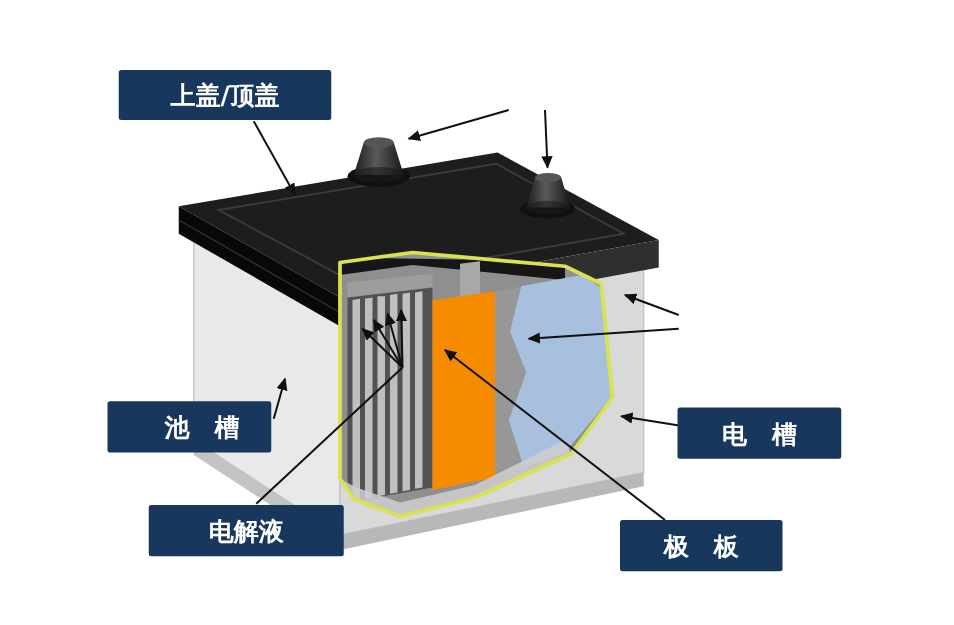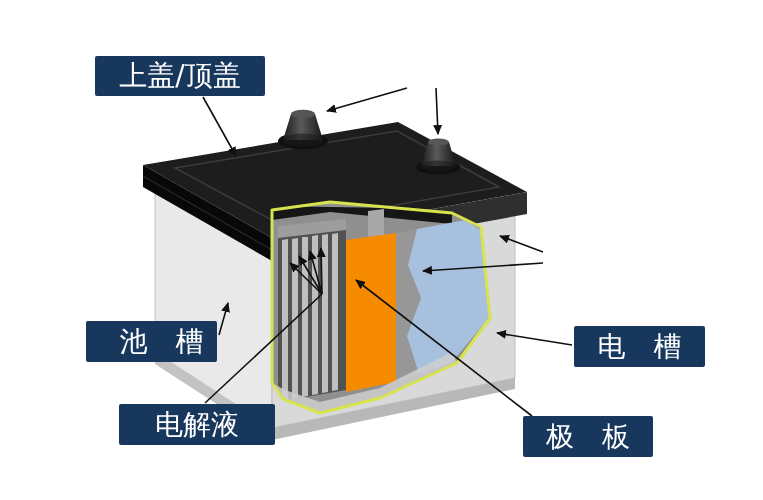--- a/index.html
+++ b/index.html
@@ -8,36 +8,36 @@
     background:#ffffff;
     font-family:"DejaVu Sans","Liberation Sans",sans-serif;
     overflow:hidden;
   }
   .stage { position:relative; width:763px; height:500px; background:#ffffff; }
   svg.art { position:absolute; left:0; top:0; }
   .label {
     position:absolute;
     background:var(--label-bg, #17375d);
     color:var(--label-fg, #ffffff);
-    font-weight:normal;
-    font-size:28px;
+    font-weight:bold;
+    font-size:20px;
     line-height:1;
     display:flex;
     align-items:center;
     justify-content:center;
     border-radius:2px;
     white-space:nowrap;
   }
   .lbl-top-cover   { left:95px;  top:56px;  width:170px; height:40px; }
   .lbl-terminal    { left:374px; top:46px;  width:122px; height:40px; }
   .lbl-separator   { left:544px; top:239px; width:143px; height:41px; }
   .lbl-cell-tank   { left:86px;  top:321px; width:131px; height:41px;padding-left:20px; }
-  .lbl-container   { left:574px; top:326px; width:131px; height:41px; }
+  .lbl-container   { left:542px; top:326px; width:131px; height:41px; }
   .lbl-electrolyte { left:119px; top:404px; width:156px; height:41px; }
-  .lbl-plate       { left:496px; top:416px; width:130px; height:41px;margin-left:27px; }
+  .lbl-plate       { left:496px; top:416px; width:130px; height:41px; }
 </style>
 </head>
 <body>
 
 <div class="stage">
 
   <svg class="art" viewBox="0 0 763 500" width="763" height="500">
     <defs>
       <marker id="ah" markerWidth="11" markerHeight="9" refX="9" refY="4.5" orient="auto" markerUnits="userSpaceOnUse">
         <path d="M0,0 L10,4.5 L0,9 Z" fill="#101010"></path>

